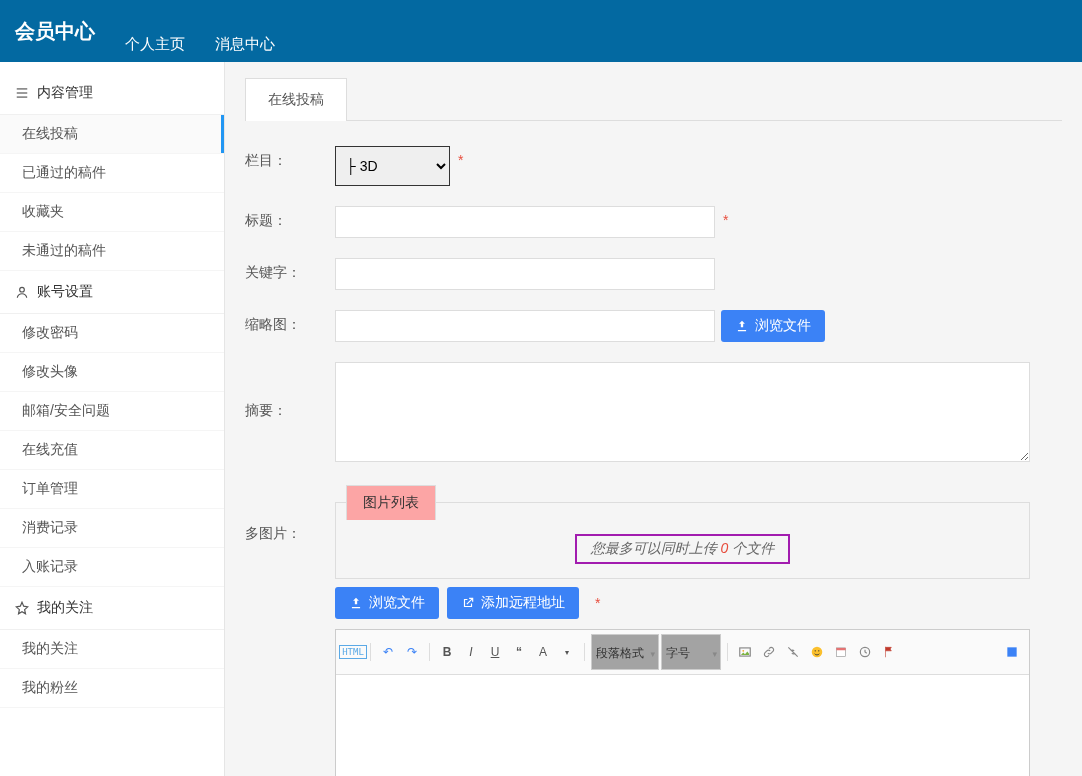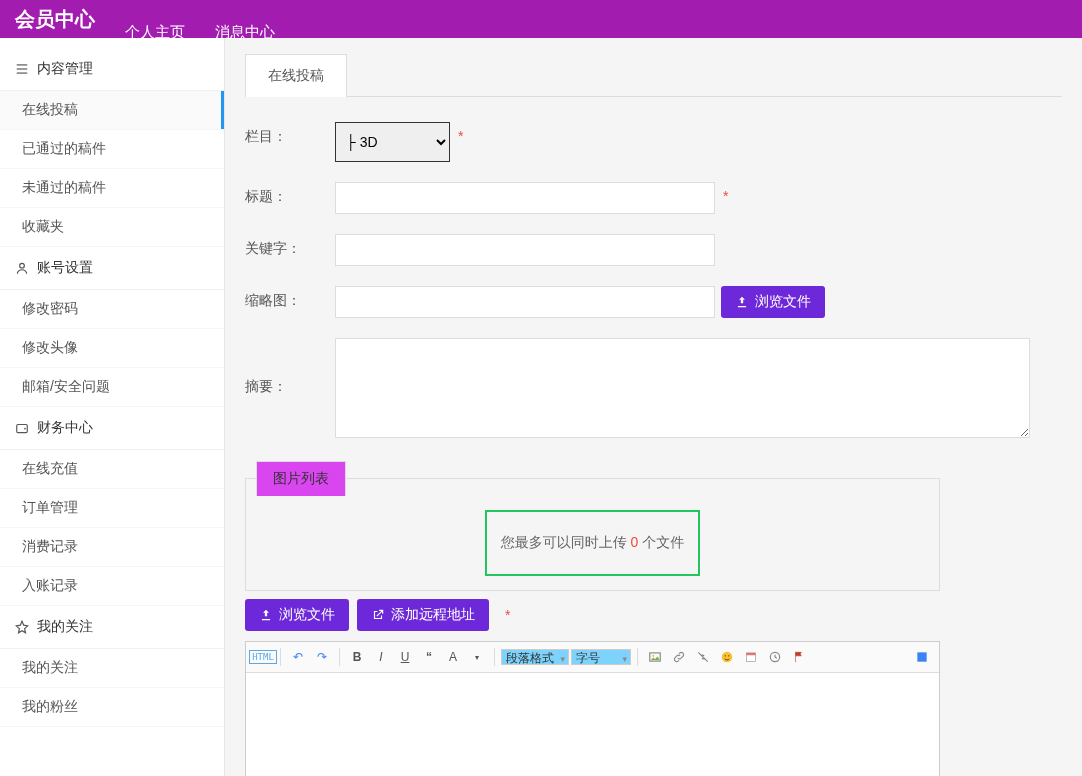--- a/index.html
+++ b/index.html
@@ -1,19 +1,19 @@
 <!DOCTYPE html>
 <html><head>
 <meta charset="utf-8">
 <style>
 * { box-sizing: border-box; margin: 0; padding: 0; }
 body { font-family: "Microsoft YaHei", Arial, sans-serif; font-size: 14px; color: #333; background: #f5f5f5; }
 
 
-.header { background: #a21caf; color: #fff; height: 38px; display: flex; align-items: center; padding: 0 15px; }
+.header { background: #0369a1; color: #fff; height: 62px; display: flex; align-items: center; padding: 0 15px; }
 .header .brand { font-size: 20px; font-weight: bold; margin-right: 30px; }
 .header .nav-item { margin-right: 30px; font-size: 15px; cursor: pointer; margin-top: 26px; }
 
 
 .container { display: flex; }
 .sidebar { width: 225px; background: #fff; border-right: 1px solid #e5e5e5; min-height: 730px; padding-top: 10px; }
 .main { flex: 1; padding: 15px 20px; }
 
 
 .side-group { padding: 12px 15px; color: #333; display: flex; align-items: center; gap: 8px; border-bottom: 1px solid #f0f0f0; }
@@ -30,35 +30,35 @@
 .form-row { display:flex; align-items:flex-start; margin-bottom: 20px; }
 .form-label { width: 90px; text-align:left; color:#555; padding-top:6px; }
 .form-ctrl { flex: 0 0 auto; }
 .req { color:#e74c3c; margin-left:8px; padding-top:6px; }
 select { border:1px solid #333; padding:4px 6px; font-size:14px; width:115px; height:40px; }
 input[type=text] { border:1px solid #ddd; padding:6px 8px; font-size:14px; width:380px; height:32px; }
 .input-wide { width:380px; }
 .thumb-input { width:380px; }
 textarea { border:1px solid #ddd; padding:6px 8px; font-size:14px; width:695px; height:100px; resize:both; font-family:inherit; }
 
-.btn { display:inline-flex; align-items:center; gap:6px; background:#6d28d9; color:#fff; border:none; padding:7px 14px; font-size:14px; border-radius:3px; cursor:pointer; }
+.btn { display:inline-flex; align-items:center; gap:6px; background:#3b82f6; color:#fff; border:none; padding:7px 14px; font-size:14px; border-radius:3px; cursor:pointer; }
 .btn svg { width:14px; height:14px; fill:#fff; }
 
 .multi-img-box { border:1px solid #ddd; width:695px; }
-.multi-img-tab { display:inline-block; padding:8px 16px; border:1px solid #ddd; border-bottom:none; background:#d946ef; margin:-1px 0 0 10px; position:relative; top:-17px; }
+.multi-img-tab { display:inline-block; padding:8px 16px; border:1px solid #ddd; border-bottom:none; background:#fca5a5; margin:-1px 0 0 10px; position:relative; top:-17px; }
 .multi-img-inner { padding:14px; text-align:center; color:#666; }
-.red-box { display:inline-block; border:2px solid #22c55e; padding:22px 14px; }
+.red-box { display:inline-block; border:2px solid #a21caf; padding:4px 14px;font-style:italic; }
 .red-num { color:#e74c3c; }
 
 
 .editor { border:1px solid #ccc; width:695px; margin-top:10px; }
 .ed-toolbar { background:#fafafa; border-bottom:1px solid #ddd; padding:4px 6px; display:flex; align-items:center; gap:2px; flex-wrap:wrap; }
 .ed-btn { width:22px; height:22px; display:inline-flex; align-items:center; justify-content:center; font-size:12px; color:#555; cursor:pointer; border-radius:2px; }
 .ed-sep { width:1px; height:18px; background:#ddd; margin:0 4px; }
-.ed-sel { font-size:12px; border:1px solid #ccc; padding:5px 14px 2px 4px; background:#7dd3fc; position:relative; height:16px; display:inline-flex; align-items:center; }
+.ed-sel { font-size:12px; border:1px solid #ccc; padding:5px 14px 2px 4px; background:#a3a3a3; position:relative; height:36px; display:inline-flex; align-items:center; }
 .ed-sel::after { content:"▾"; position:absolute; right:3px; font-size:9px; color:#888; }
 .ed-html { font-size:9px; color:#5aa9e6; border:1px solid #5aa9e6; padding:1px 2px; font-family:monospace; }
 .ed-body { height:150px; background:#fff; }
 .ed-right { margin-left:auto; }
 
 .buttons-row { display:flex; gap:8px; margin-top:8px; align-items:center; }
 </style>
 </head>
 <body>
 
@@ -75,41 +75,34 @@
     <div class="side-group">
       <svg class="side-icon" viewBox="0 0 24 24">
           <rect x="3" y="4" width="18" height="2" fill="#555"></rect>
           <rect x="3" y="11" width="18" height="2" fill="#555"></rect>
           <rect x="3" y="18" width="18" height="2" fill="#555"></rect>
         </svg>
       <span>内容管理</span>
     </div>
     <div class="side-item active">在线投稿</div>
     <div class="side-item">已通过的稿件</div>
+    <div class="side-item">收藏夹</div>
     <div class="side-item">未通过的稿件</div>
-    <div class="side-item">收藏夹</div>
 
     <div class="side-group">
       <svg class="side-icon" viewBox="0 0 24 24">
           <circle cx="12" cy="8" r="4" fill="none" stroke="#555" stroke-width="2"></circle>
           <path d="M4 22c0-4 4-7 8-7s8 3 8 7" fill="none" stroke="#555" stroke-width="2"></path>
         </svg>
       <span>账号设置</span>
     </div>
     <div class="side-item">修改密码</div>
     <div class="side-item">修改头像</div>
     <div class="side-item">邮箱/安全问题</div>
 
-    <div class="side-group">
-      <svg class="side-icon" viewBox="0 0 24 24">
-          <rect x="3" y="6" width="18" height="14" rx="2" fill="none" stroke="#555" stroke-width="2"></rect>
-          <circle cx="17" cy="13" r="1.5" fill="#555"></circle>
-        </svg>
-      <span>财务中心</span>
-    </div>
     <div class="side-item">在线充值</div>
     <div class="side-item">订单管理</div>
     <div class="side-item">消费记录</div>
     <div class="side-item">入账记录</div>
 
     <div class="side-group">
       <svg class="side-icon" viewBox="0 0 24 24">
           <path d="M12 2l2.9 6.9L22 10l-5.5 4.8L18 22l-6-3.5L6 22l1.5-7.2L2 10l7.1-1.1z" fill="none" stroke="#555" stroke-width="2"></path>
         </svg>
       <span>我的关注</span>
@@ -163,20 +156,21 @@
     </div>
 
     <div class="form-row">
       <div class="form-label" style="padding-top:40px">摘要：</div>
       <div class="form-ctrl">
         <textarea style=""></textarea>
       </div>
     </div>
 
     <div class="form-row">
+      <div class="form-label" style="padding-top:40px">多图片：</div>
       <div class="form-ctrl">
         <div style="height:17px;"></div>
         <div class="multi-img-box">
           <span class="multi-img-tab">图片列表</span>
           <div class="multi-img-inner" style="margin-top:-17px;">
             <span class="red-box">
               <span>您最多可以同时上传 </span><span class="red-num">0</span><span> 个文件</span>
             </span>
           </div>
         </div>

